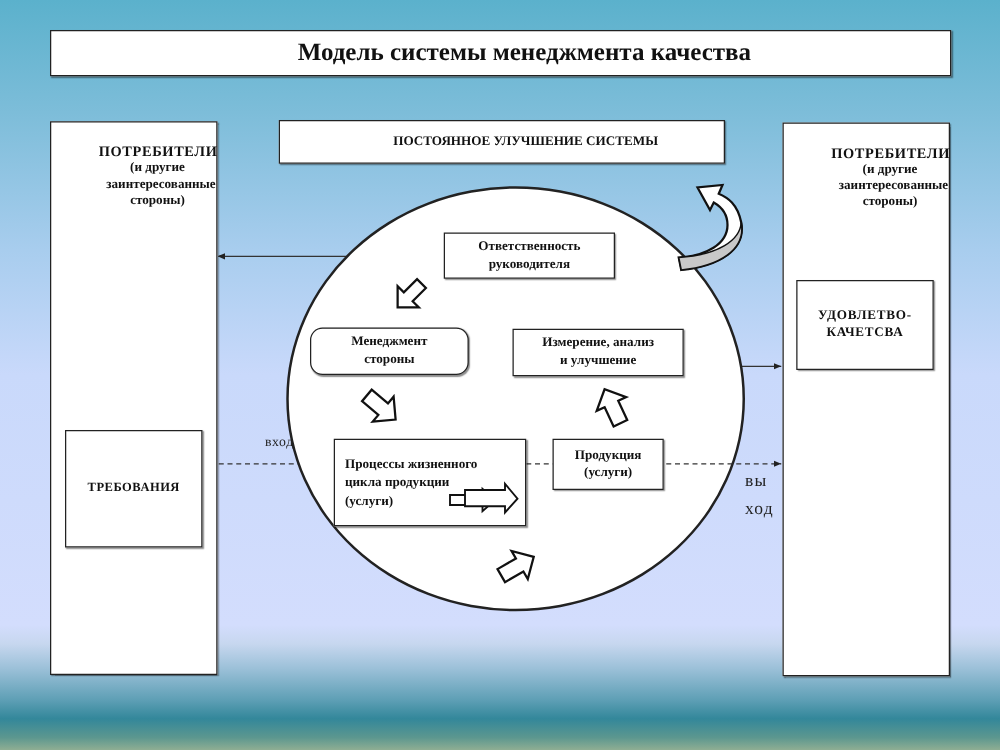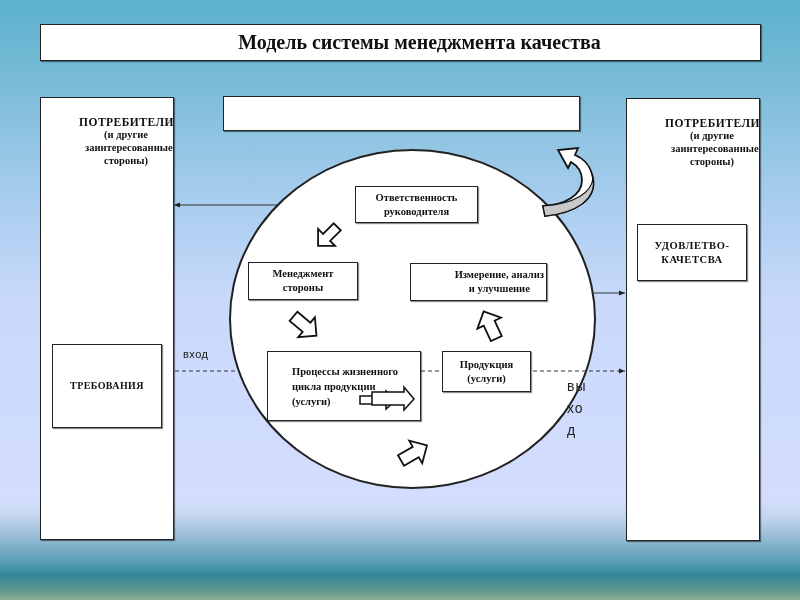--- a/index.html
+++ b/index.html
@@ -18,33 +18,33 @@
   .title-box { left: 40px; top: 24px; width: 721px; height: 37px;
     display: flex; align-items: center; justify-content: center;
     font-weight: bold; font-size: 20px; }
   .side { top: 97px; width: 134px; height: 443px; }
   .side-left { left: 40px; }
   .side-right { left: 626px; top: 98px; }
   .side .hdr { margin-top: 18px; font-weight: bold; font-size: 11.5px; letter-spacing: 0.5px; }
   .side .sub { font-weight: bold; font-size: 10.5px; line-height: 13px; padding: 0 6px; font-family: Liberation Serif, serif; }
   .inner { display: flex; align-items: center; justify-content: center;
     font-weight: bold; font-size: 10.5px; line-height: 14px; padding: 2px; }
-  .req { left: 52px; top: 344px; width: 110px; height: 84px; font-size: 10px; letter-spacing: 0.4px; }
-  .sat { left: 637px; top: 224px; width: 110px; height: 57px; letter-spacing: 0.6px; }
+  .req { left: 52px; top: 344px; width: 110px; height: 94px; font-size: 10px; letter-spacing: 0.4px; }
+  .sat { left: 637px; top: 224px; width: 110px; height: 72px; letter-spacing: 0.6px; }
   .improve { left: 223px; top: 96px; width: 357px; height: 35px; font-weight: bold; font-size: 10.5px; line-height: 14px;
     display: flex; align-items: center; justify-content: center; }
   .circle { position: absolute; left: 229px; top: 149px; width: 367px; height: 340px;
     border-radius: 50%; background: #fff; border: 2px solid #222; box-sizing: border-box; }
-  .resp { left: 355px; top: 186px; width: 123px; height: 37px; }
-  .mgmt { left: 248px; top: 262px; width: 110px; height: 38px; }
-  .meas { left: 410px; top: 263px; width: 137px; height: 38px; justify-content: flex-end; }
+  .resp { left: 355px; top: 186px; width: 137px; height: 37px; }
+  .mgmt { left: 248px; top: 262px; width: 127px; height: 38px; border-radius: 10px; }
+  .meas { left: 410px; top: 263px; width: 137px; height: 38px; }
   .proc { left: 267px; top: 351px; width: 154px; height: 70px; text-align: left; justify-content: flex-start;
-    padding-left: 24px; line-height: 15px; }
+    padding-left: 8px; line-height: 15px; }
   .prod { left: 442px; top: 351px; width: 89px; height: 41px; }
-  .lbl { position: absolute; font-family: Liberation Sans, sans-serif; color: #222; }
+  .lbl { position: absolute; font-family: Liberation Serif, serif; color: #222; margin-left: 29px; }
   .vhod { left: 183px; top: 348px; font-size: 11px; letter-spacing: 0.5px; }
   .vyhod { left: 567px; top: 375px; font-size: 14px; width: 24px; line-height: 22px; word-break: break-all; letter-spacing: 1px; }
   svg.overlay { position: absolute; left: 0; top: 0; pointer-events: none; }
 </style>
 </head>
 <body>
 
 <svg class="overlay" width="800" height="600">
   <defs>
     <marker id="ah" markerWidth="7" markerHeight="7" refX="6" refY="3.5" orient="auto" markerUnits="userSpaceOnUse">
@@ -73,20 +73,21 @@
 </div>
 <div class="box inner sat">
   <div>
     <div>УДОВЛЕТВО-</div>
     <div>КАЧЕТСВА</div>
   </div>
 </div>
 
 <div class="box improve">
   <div>
+    <div>ПОСТОЯННОЕ УЛУЧШЕНИЕ СИСТЕМЫ</div>
   </div>
 </div>
 
 <div class="circle"></div>
 
 <svg class="overlay" width="800" height="600">
   <line x1="421" y1="371" x2="625" y2="371" stroke="#333" stroke-width="1" stroke-dasharray="4,3" marker-end="url(#ah)"></line>
 </svg>
 
 <div class="box inner resp">

